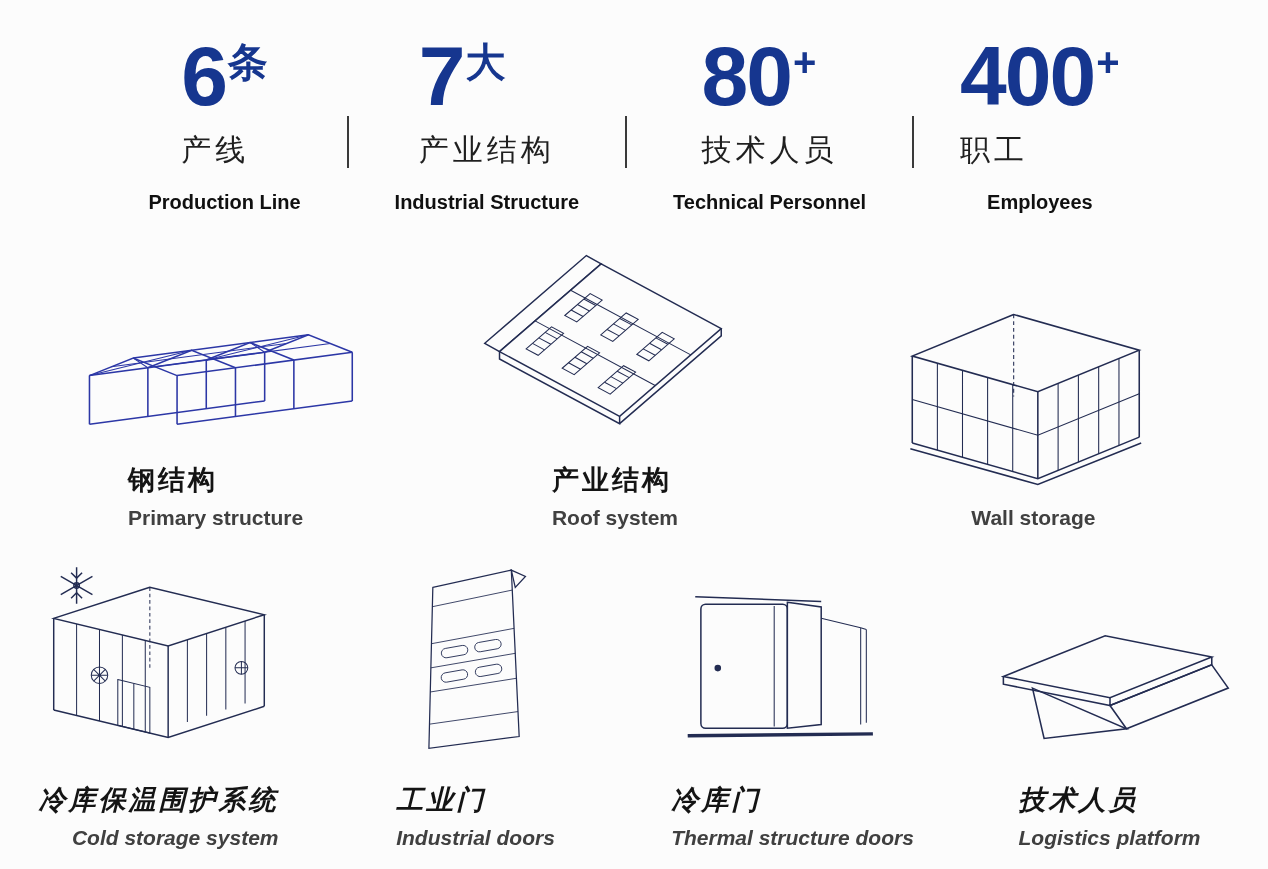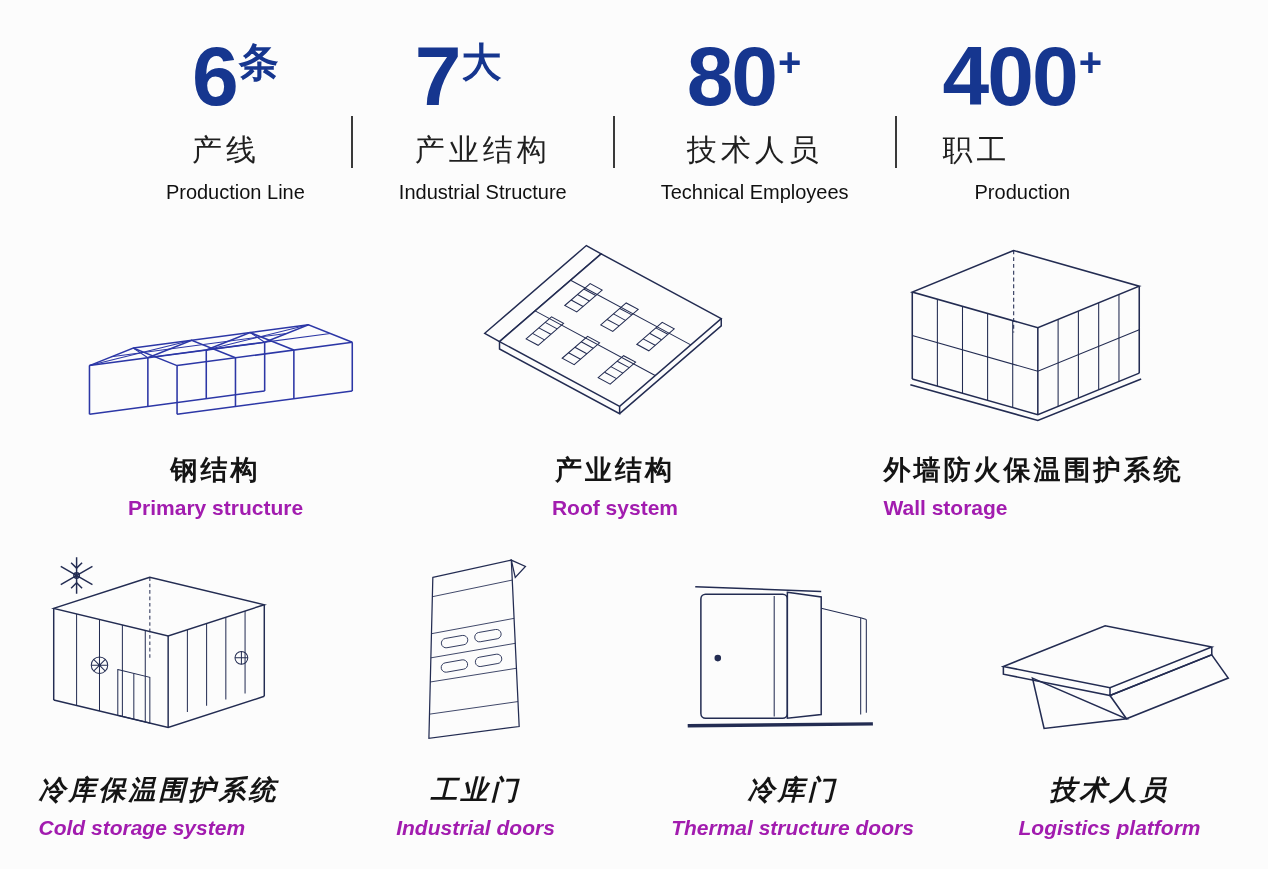--- a/index.html
+++ b/index.html
@@ -13,35 +13,35 @@
   .page { width:1268px; height:869px; padding-top:40px; }
 
   
   .stats-row { display:flex; justify-content:center; align-items:flex-start; }
   .stat { display:flex; flex-direction:column; }
   .stat-main { width:max-content; margin:0 auto; text-align:left; }
   .stat-top { display:flex; align-items:flex-start; }
   .num { font-size:84px; font-weight:700; color:#16368f; line-height:0.88; letter-spacing:-2px; }
   .unit { font-size:40px; font-weight:700; color:#16368f; line-height:1; margin-top:2px; margin-left:2px; }
   .stat-cn { font-size:30px; font-weight:500; color:#1f1f1f; letter-spacing:4px; margin-top:16px; }
-  .stat-en { font-size:20px; font-weight:400; color:#101010; text-align:center; margin-top:10px; }
+  .stat-en { font-size:20px; font-weight:700; color:#101010; text-align:center; margin-top:20px; }
   .divider { width:2px; height:52px; background:#3a3a3a; margin:76px 46px 0 46px; }
 
   
   .grid-row { display:flex; align-items:flex-end; }
   .row1 { margin-top:34px; }
   .row2 { margin-top:26px; }
   .product { display:flex; flex-direction:column; align-items:center; }
   .row1 .p1 { width:34%; } .row1 .p2 { width:29%; } .row1 .p3 { width:37%; }
   .row2 .product { width:25%;font-style:italic; }
   .icon-box { display:flex; align-items:flex-end; justify-content:center; }
   .row1 .icon-box { height:196px; }
   .row2 .icon-box { height:208px; }
-  .p-cn { font-size:27px; font-weight:600; color:#141414; letter-spacing:3px; margin-top:18px; text-align:center; }
-  .p-en { font-size:21px; font-weight:600; color:#a21caf; margin-top:8px; text-align:left; }
+  .p-cn { font-size:27px; font-weight:600; color:#141414; letter-spacing:3px; margin-top:18px; text-align:left; }
+  .p-en { font-size:21px; font-weight:600; color:#404040; margin-top:8px; text-align:right; }
 
   svg { display:block; }
   .steel { stroke:#2c37a6; fill:none; }
   .dark  { stroke:#232c52; fill:none; }
   .thin  { stroke-width:1.1; }
   .mid   { stroke-width:1.6; }
   .thick { stroke-width:3.6; }
   .fillw { fill:#fcfcfc; }
   .filld { fill:#232c52; stroke:none; }
 </style>
@@ -79,34 +79,34 @@
     <div class="divider"></div>
 
     <div class="stat">
       <div class="stat-main">
         <div class="stat-top">
           <span class="num">80</span>
           <span class="unit">+</span>
         </div>
         <div class="stat-cn">技术人员</div>
       </div>
-      <div class="stat-en">Technical Employees</div>
+      <div class="stat-en">Technical Personnel</div>
     </div>
 
     <div class="divider"></div>
 
     <div class="stat">
       <div class="stat-main">
         <div class="stat-top">
           <span class="num">400</span>
           <span class="unit">+</span>
         </div>
         <div class="stat-cn">职工</div>
       </div>
-      <div class="stat-en">Production</div>
+      <div class="stat-en">Employees</div>
     </div>
 
   </div>
 
   <div class="grid-row row1">
 
     <figure class="product p1">
       <div class="icon-box">
         <svg width="292" height="166" viewBox="0 0 300 170">
           <g class="steel mid">
@@ -172,21 +172,20 @@
           </g>
           <g class="dark thin">
             <path d="M120,15 L120,100" stroke-dasharray="4 3"></path>
             <path d="M41,65.4 L41,155.4 M67,72.8 L67,162.8 M93,80.2 L93,170.2 M119,87.6 L119,177.6"></path>
             <path d="M166,86.4 L166,176.4 M187,77.8 L187,167.8 M208,69.2 L208,159.2 M229,60.6 L229,150.6"></path>
             <path d="M15,103 L145,140 L250,97"></path>
           </g>
         </svg>
       </div>
       <figcaption>
-        <div class="p-cn">外墙防火保温围护系统</div>
         <div class="p-en">Wall storage</div>
       </figcaption>
     </figure>
 
   </div>
 
   <div class="grid-row row2">
 
     <figure class="product">
       <div class="icon-box">

